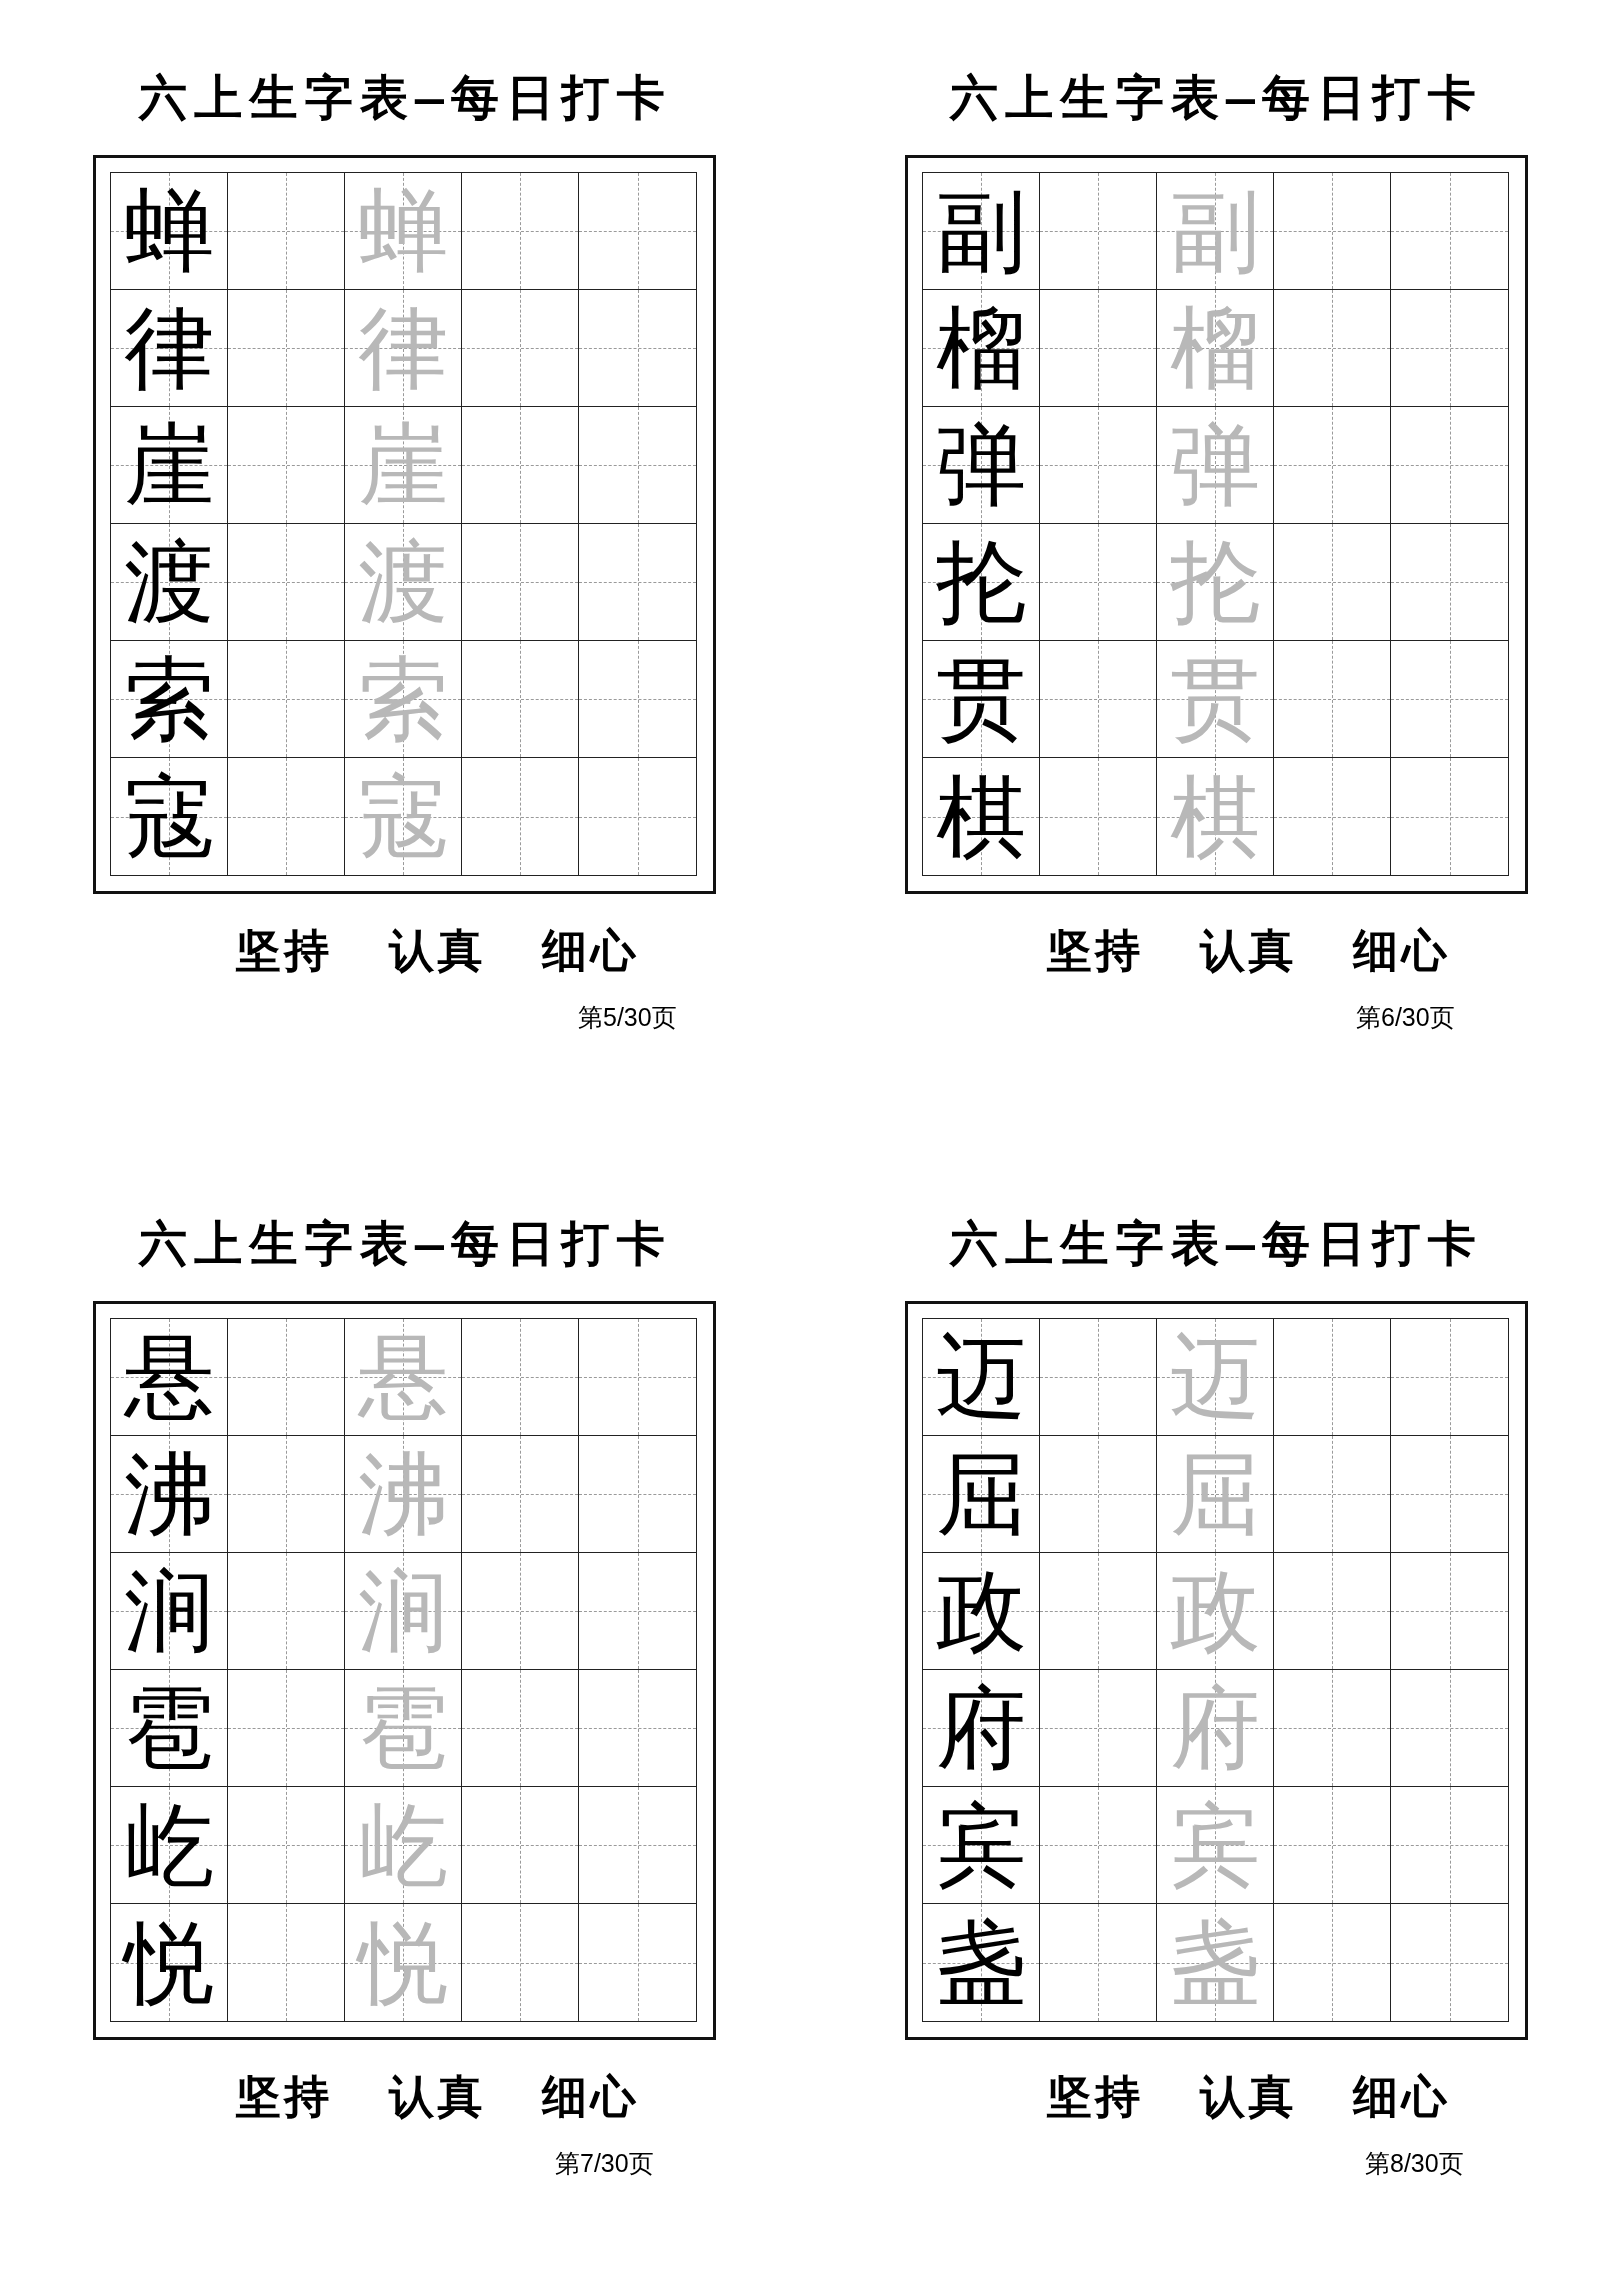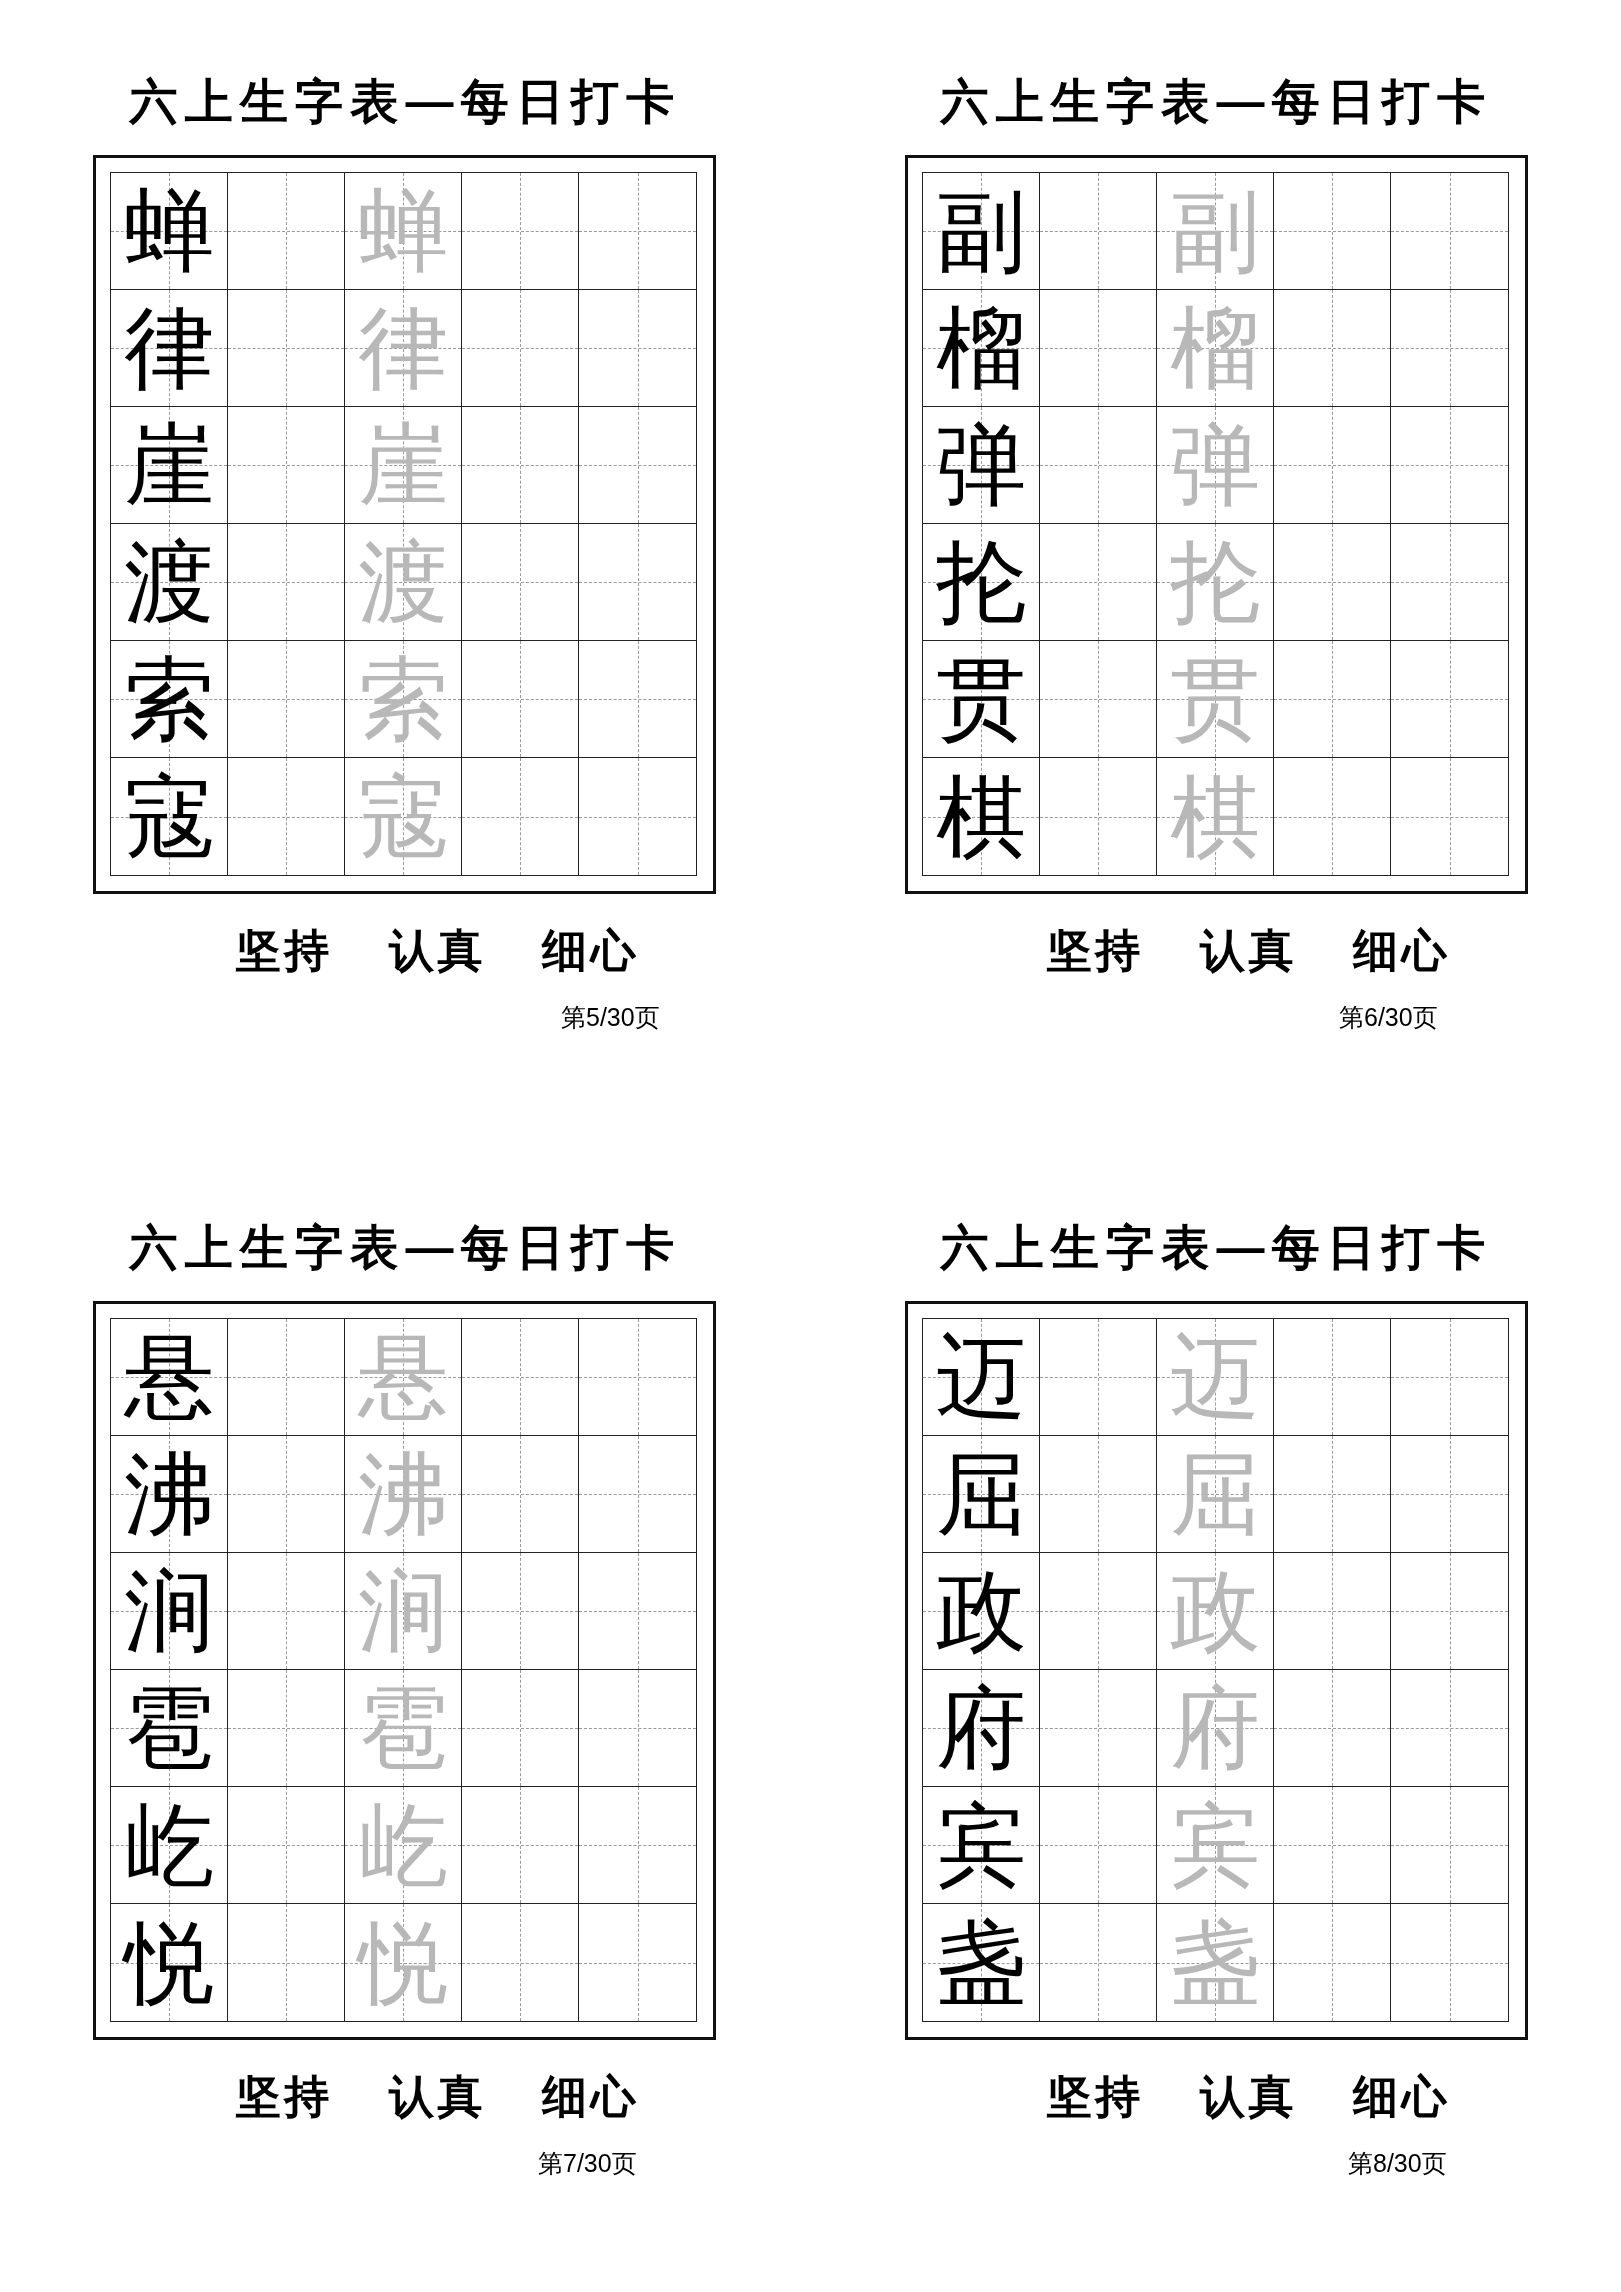--- a/index.html
+++ b/index.html
@@ -4,21 +4,21 @@
 <style>
   html, body { margin: 0; padding: 0; }
   body {
     width: 1621px; height: 2293px; background: #ffffff; position: relative; overflow: hidden;
     font-family: "DejaVu Serif", "Liberation Serif", serif; color: #000;
   }
   .page { position: absolute; width: 811px; height: 1146px; }
   .page-title {
     position: absolute; left: 0; width: 811px; top: 70px; text-align: center;
     font-size: 48px; font-weight: bold; letter-spacing: 7.2px; line-height: 63px;
-    font-family: Liberation Sans, sans-serif;
+    font-family: Liberation Mono, monospace;
   }
   .outer-frame {
     position: absolute; top: 155px; width: 617px; height: 733px;
     border: 3.6px solid #111; box-sizing: content-box;
   }
   .grid {
     position: absolute; top: 14.3px; left: 14.3px; width: 587px; height: 704px;
     border: 1.8px solid #222; box-sizing: border-box;
     display: grid; grid-template-columns: repeat(5, 1fr); grid-template-rows: repeat(6, 1fr);
   }
@@ -45,20 +45,21 @@
   .motto {
     position: absolute; top: 924px; left: 0; width: 811px; display: flex; justify-content: center;
     gap: 56px; font-size: 45px; font-weight: bold; line-height: 54px;
     font-family: "DejaVu Serif", serif;
     margin-left: 32px;
   }
   .motto span { letter-spacing: 3.6px; }
   .page-number {
     position: absolute; top: 1001px; font-size: 25px; line-height: 32px;
     font-family: "Liberation Sans", "DejaVu Sans", sans-serif;
+    margin-left: 17px;
   }
 </style>
 </head>
 <body>
 
 <div class="page" style="left:0; top:0;">
   <div class="page-title">六上生字表—每日打卡</div>
   <div class="outer-frame" style="left:93px;">
     <div class="grid">
         <div class="cell">

